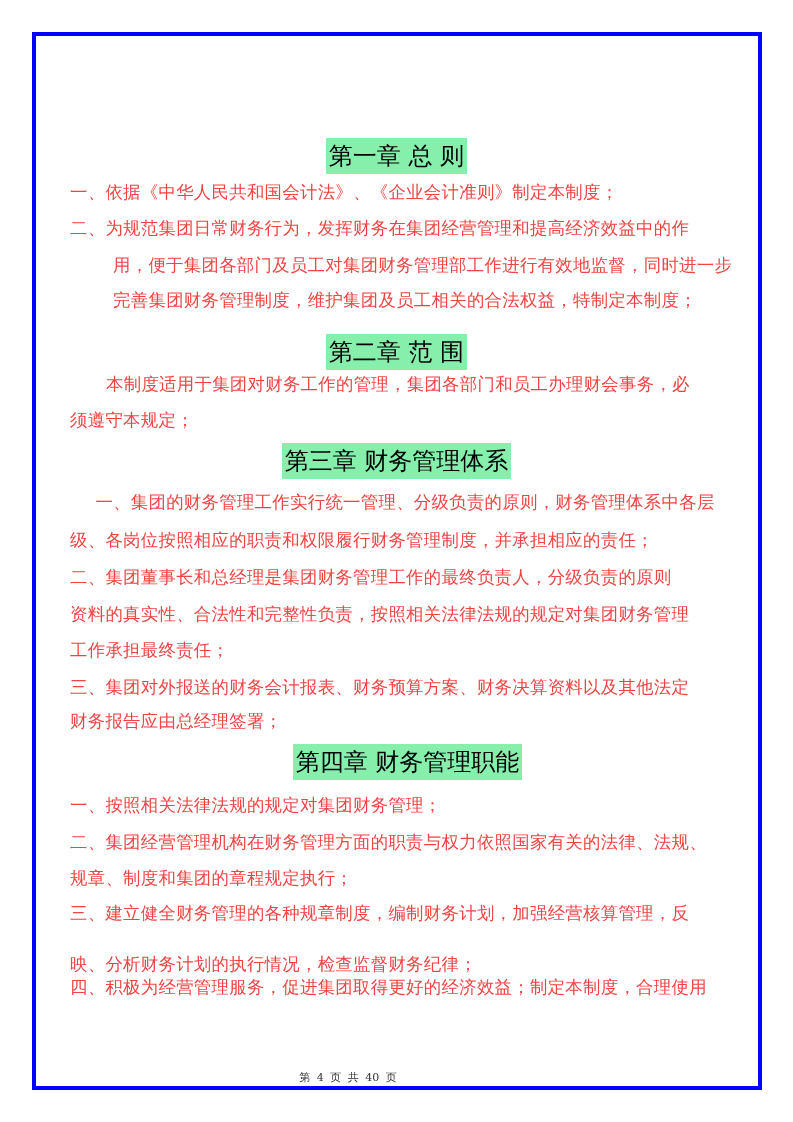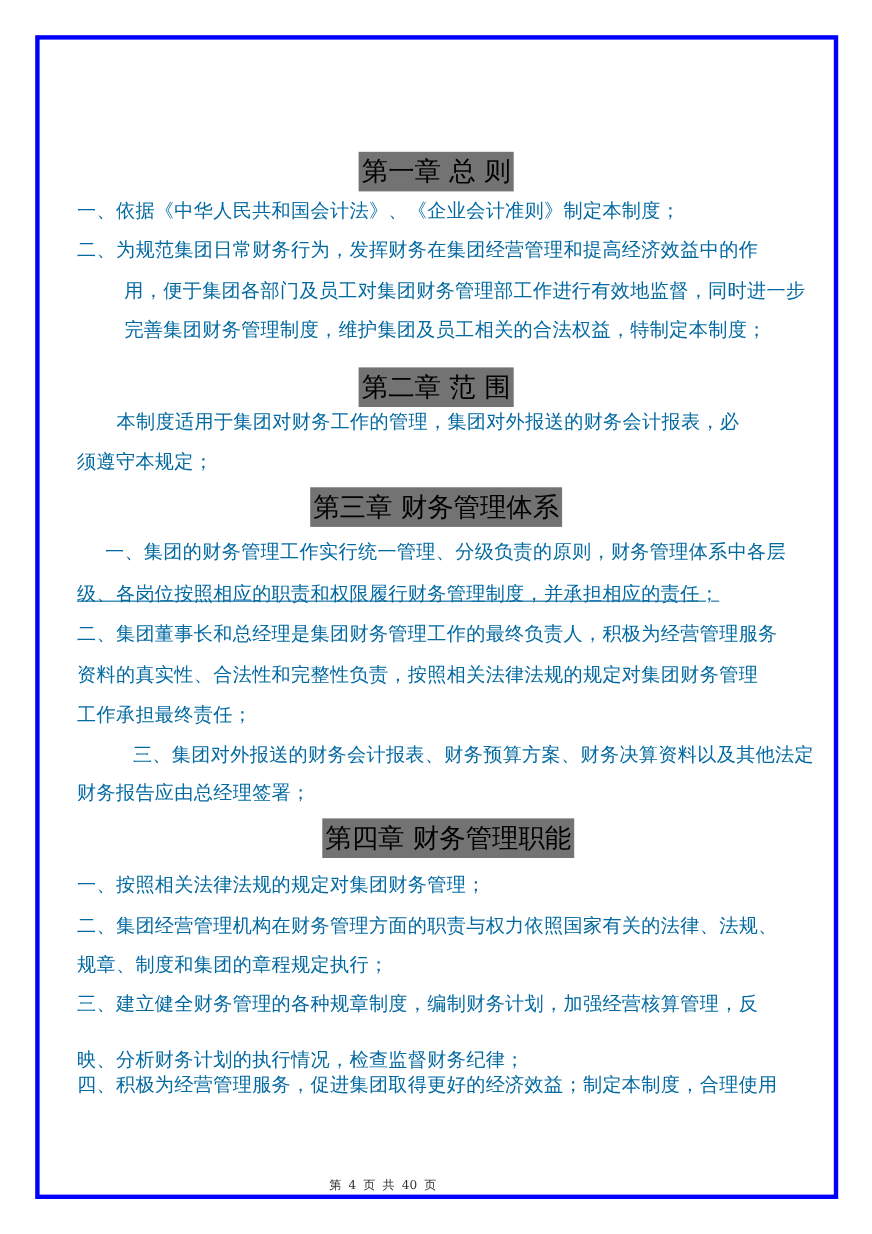--- a/index.html
+++ b/index.html
@@ -1,56 +1,56 @@
 <!DOCTYPE html>
 <html><head>
 <meta charset="utf-8">
 <style>
   html, body { margin: 0; padding: 0; background: #ffffff; }
   body { width: 793px; height: 1122px; position: relative; overflow: hidden;
          font-family: "DejaVu Serif", "Liberation Serif", serif; color: #111; }
   .page-border { position: absolute; left: 32px; top: 32px; width: 722px; height: 1050px;
                  border: 4px solid #0000ff; }
   .heading { position: absolute; left: 0; width: 793px; text-align: center; }
-  .heading span { background: #737373; font-family: "DejaVu Sans", "Liberation Sans", sans-serif;
+  .heading span { background: #86efac; font-family: "DejaVu Sans", "Liberation Sans", sans-serif;
                   font-size: 24px; line-height: 36px; padding: 0 3px; color: #000; letter-spacing: 0px; display: inline-block; }
   .line { position: absolute; left: 70px; width: 670px; font-size: 17.4px; line-height: 24px;
-          white-space: nowrap; letter-spacing: 0.3px; color: #0369a1; }
+          white-space: nowrap; letter-spacing: 0.3px; color: #ef4444; }
   .indent { left: 106px; }
   .footer { position: absolute; left: 0; width: 696px; top: 1070px; text-align: center;
             font-size: 11px; color: #333; word-spacing: 3px; }
 </style>
 </head>
 <body>
 
 <div class="page-border"></div>
 
 <div class="heading" style="top:138px;">
   <span>第一章 总 则</span>
 </div>
 <div class="line" style="top:180px;">一、依据《中华人民共和国会计法》、《企业会计准则》制定本制度；</div>
 <div class="line" style="top:216px;">二、为规范集团日常财务行为，发挥财务在集团经营管理和提高经济效益中的作</div>
 <div class="line" style="top:253px;margin-left:43px;">用，便于集团各部门及员工对集团财务管理部工作进行有效地监督，同时进一步</div>
 <div class="line" style="top:288px;text-align:center;">完善集团财务管理制度，维护集团及员工相关的合法权益，特制定本制度；</div>
 
 <div class="heading" style="top:334px;">
   <span>第二章 范 围</span>
 </div>
-<div class="line indent" style="top:372px;">本制度适用于集团对财务工作的管理，集团对外报送的财务会计报表，必</div>
+<div class="line indent" style="top:372px;">本制度适用于集团对财务工作的管理，集团各部门和员工办理财会事务，必</div>
 <div class="line" style="top:408px;">须遵守本规定；</div>
 
 <div class="heading" style="top:443px;">
   <span>第三章 财务管理体系</span>
 </div>
 <div class="line" style="top:490px;text-align:center;">一、集团的财务管理工作实行统一管理、分级负责的原则，财务管理体系中各层</div>
-<div class="line" style="top:528px;text-decoration:underline;">级、各岗位按照相应的职责和权限履行财务管理制度，并承担相应的责任；</div>
-<div class="line" style="top:565px;">二、集团董事长和总经理是集团财务管理工作的最终负责人，积极为经营管理服务</div>
+<div class="line" style="top:528px;">级、各岗位按照相应的职责和权限履行财务管理制度，并承担相应的责任；</div>
+<div class="line" style="top:565px;">二、集团董事长和总经理是集团财务管理工作的最终负责人，分级负责的原则</div>
 <div class="line" style="top:602px;">资料的真实性、合法性和完整性负责，按照相关法律法规的规定对集团财务管理</div>
 <div class="line" style="top:638px;">工作承担最终责任；</div>
-<div class="line" style="top:675px;text-align:right;">三、集团对外报送的财务会计报表、财务预算方案、财务决算资料以及其他法定</div>
+<div class="line" style="top:675px;">三、集团对外报送的财务会计报表、财务预算方案、财务决算资料以及其他法定</div>
 <div class="line" style="top:709px;">财务报告应由总经理签署；</div>
 
 <div class="heading" style="top:744px;padding-left:11px;">
   <span>第四章 财务管理职能</span>
 </div>
 <div class="line" style="top:793px;">一、按照相关法律法规的规定对集团财务管理；</div>
 <div class="line" style="top:830px;">二、集团经营管理机构在财务管理方面的职责与权力依照国家有关的法律、法规、</div>
 <div class="line" style="top:866px;">规章、制度和集团的章程规定执行；</div>
 <div class="line" style="top:901px;">三、建立健全财务管理的各种规章制度，编制财务计划，加强经营核算管理，反</div>
 <div class="line" style="top:938px;margin-top:14px;">映、分析财务计划的执行情况，检查监督财务纪律；</div>

